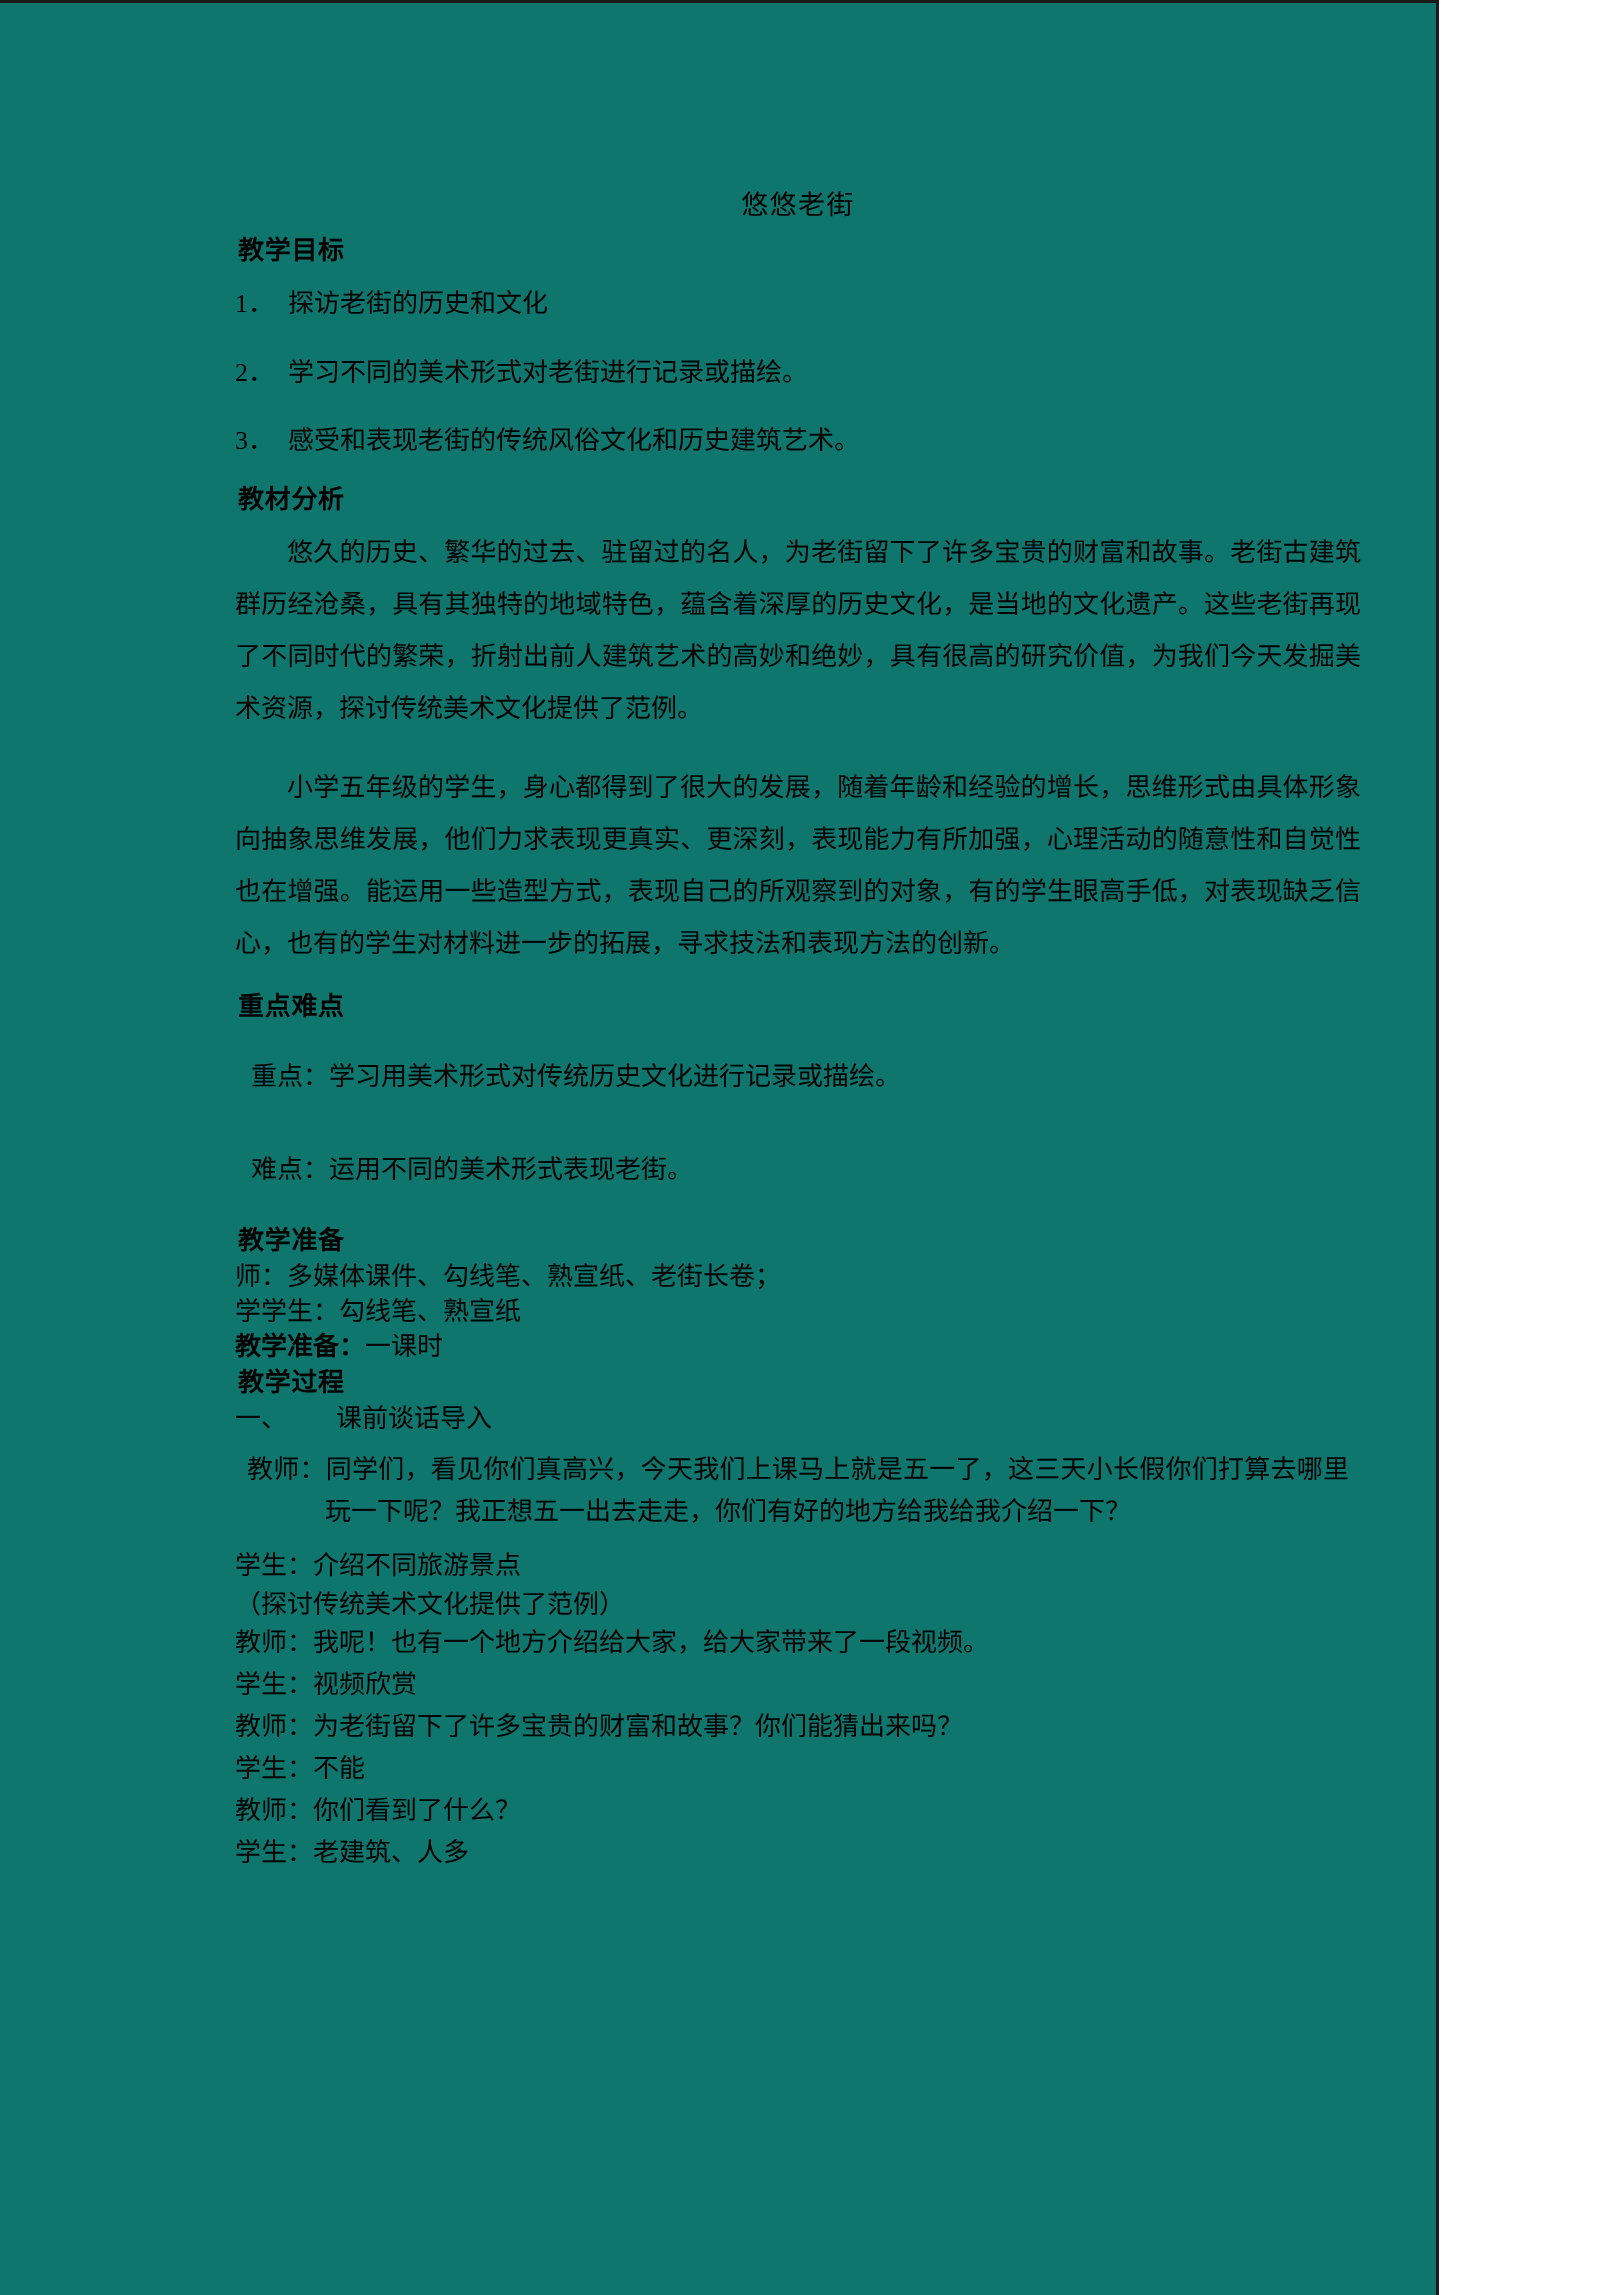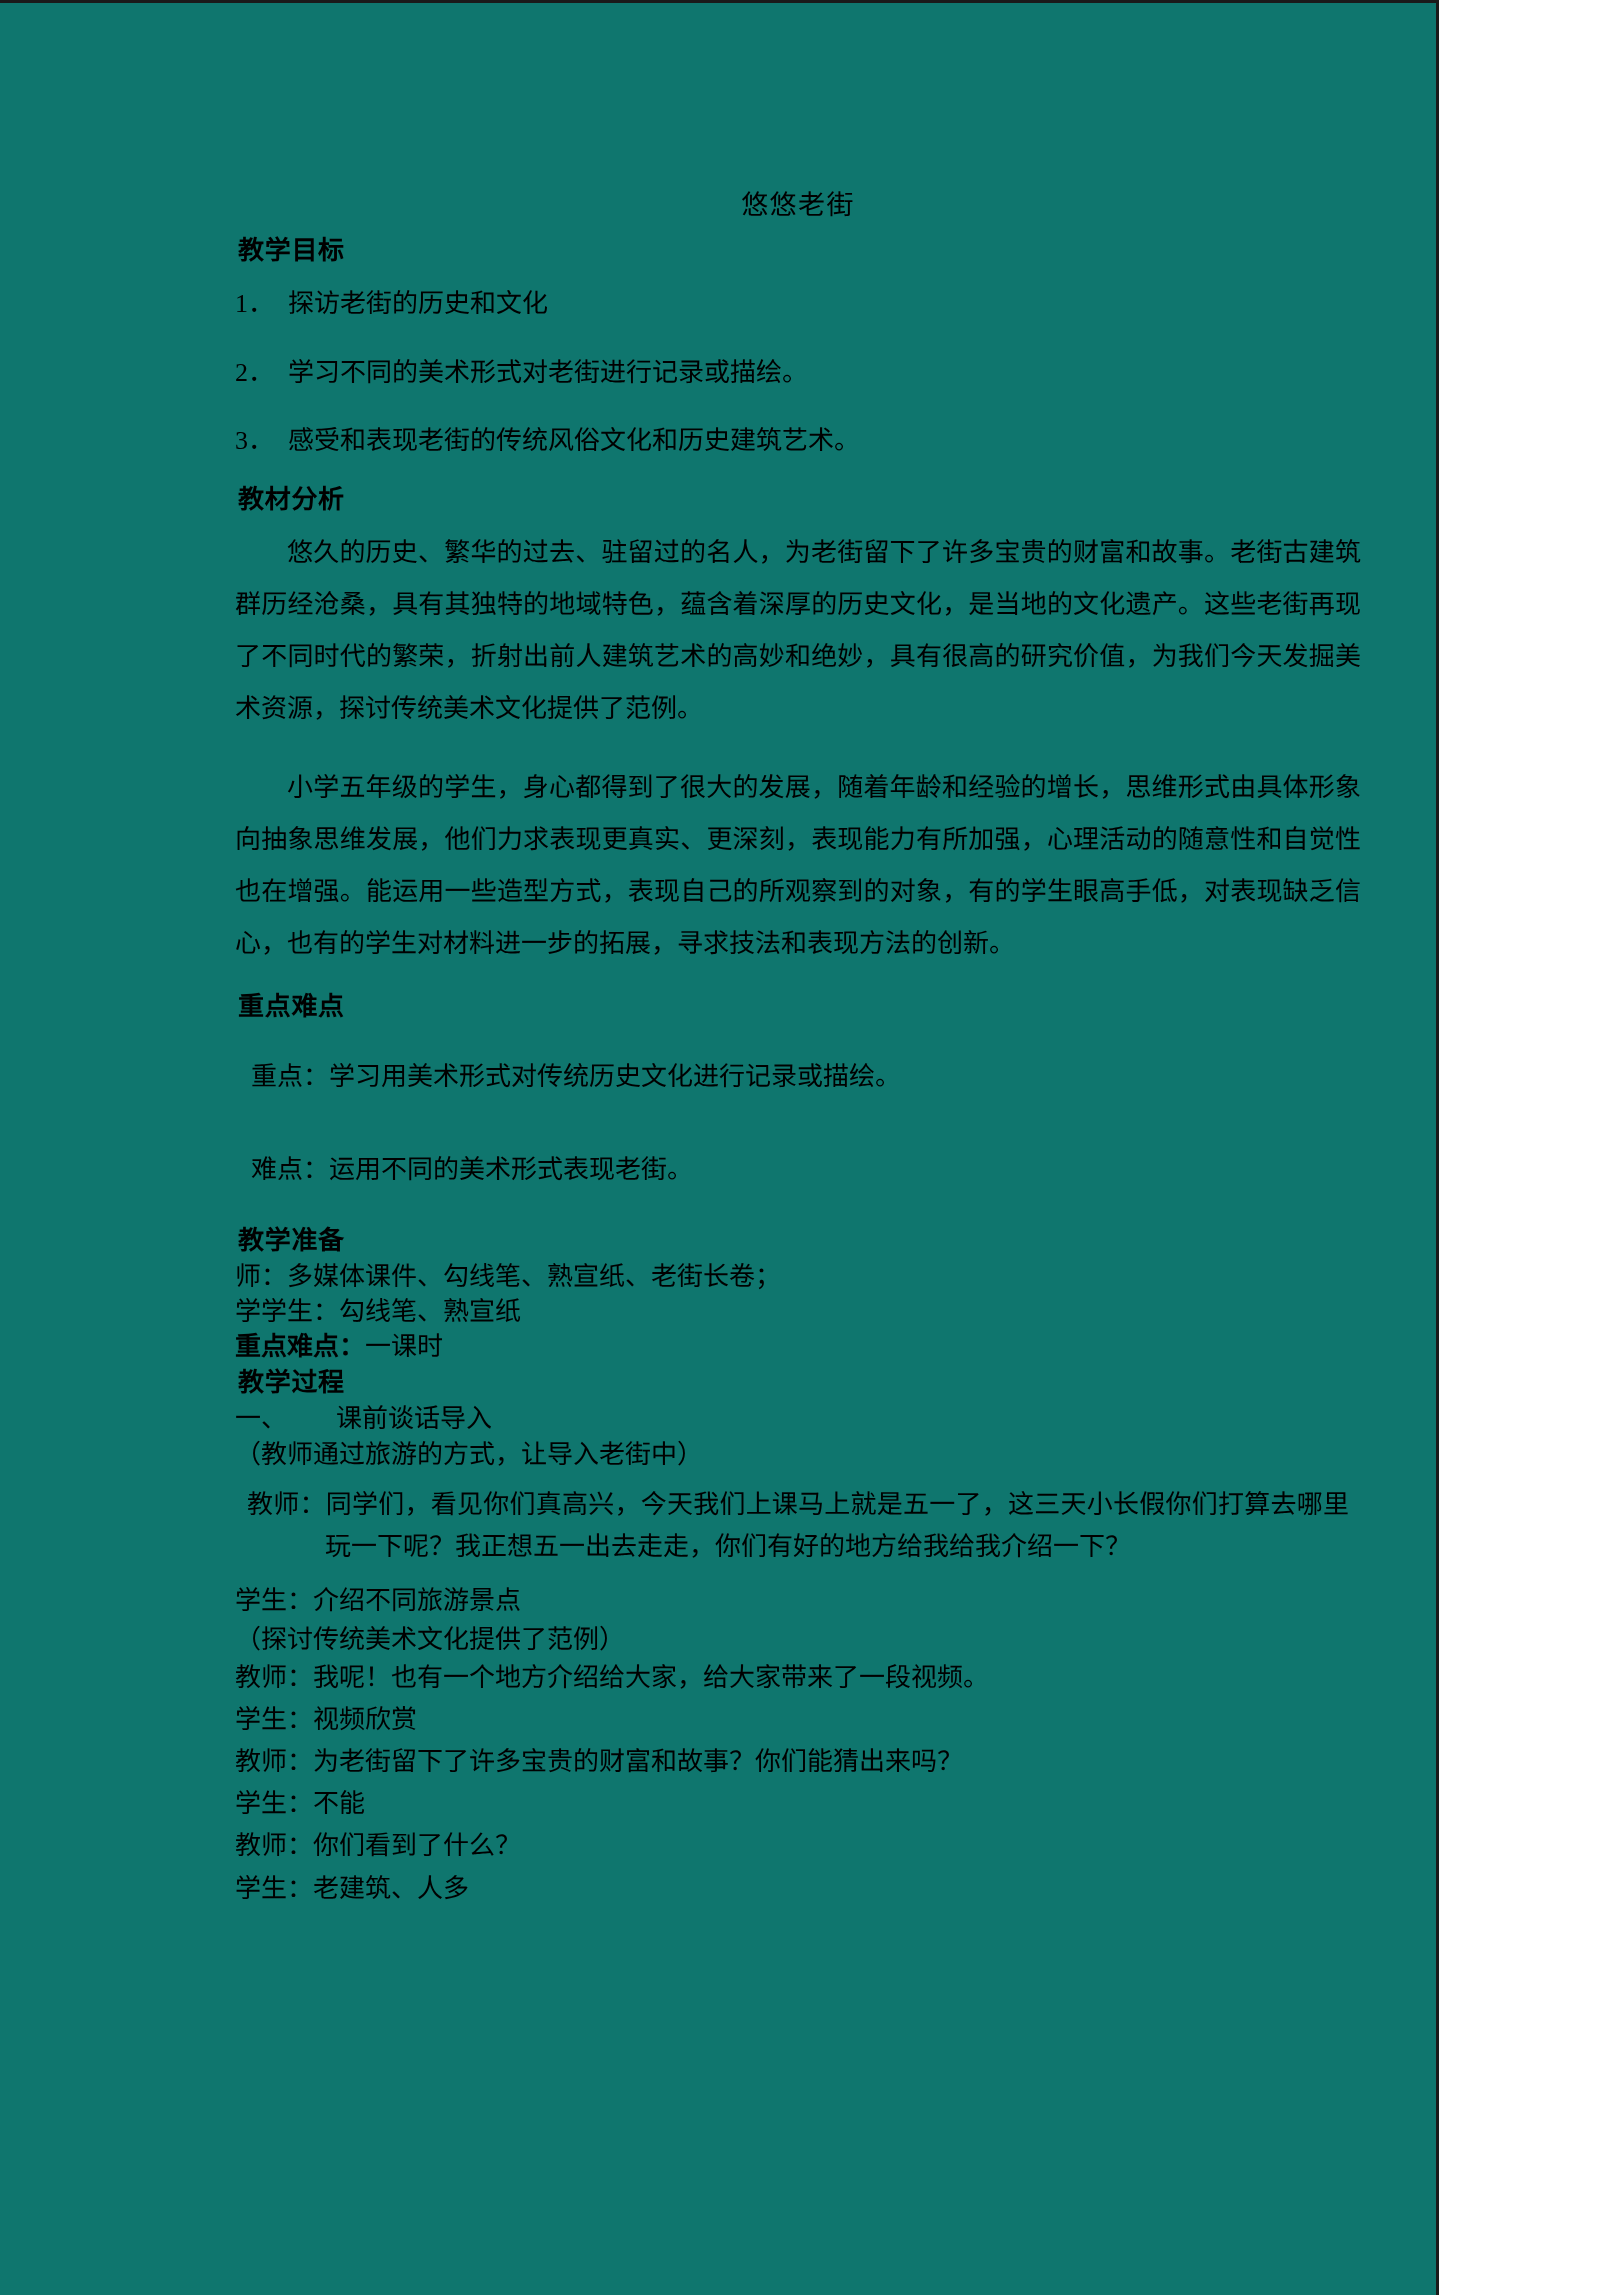--- a/index.html
+++ b/index.html
@@ -166,30 +166,29 @@
     <div class="gap-sm"></div>
     <p class="line">难点：运用不同的美术形式表现老街。</p>
 
     <div class="gap-sm"></div>
 
     <div class="h-bold">教学准备</div>
     <p class="line-tight">师：多媒体课件、勾线笔、熟宣纸、老街长卷；</p>
     <p class="line-tight">学学生：勾线笔、熟宣纸</p>
 
     <p class="line-tight">
-      <span class="sec-head-inline">重点难点：</span><span>一课时</span>
+      <span class="sec-head-inline">教学准备：</span><span>一课时</span>
     </p>
 
     <div class="h-bold">教学过程</div>
 
     <p class="line-tight">
       <span>一、</span><span style="display:inline-block;width:49px;"></span><span>课前谈话导入</span>
     </p>
 
-    <p class="line-tight">（教师通过旅游的方式，让导入老街中）</p>
 
     <p class="dlg">
       <span>教师：</span><span>同学们，看见你们真高兴，今天我们上课马上就是五一了，这三天小长假你们打算去哪里玩一下呢？我正想五一出去走走，你们有好的地方给我给我介绍一下？</span>
     </p>
 
     <p class="dlg-plain">
       <span>学生：</span><span>介绍不同旅游景点</span>
     </p>
 
     <p class="line-tight">（探讨传统美术文化提供了范例）</p>

